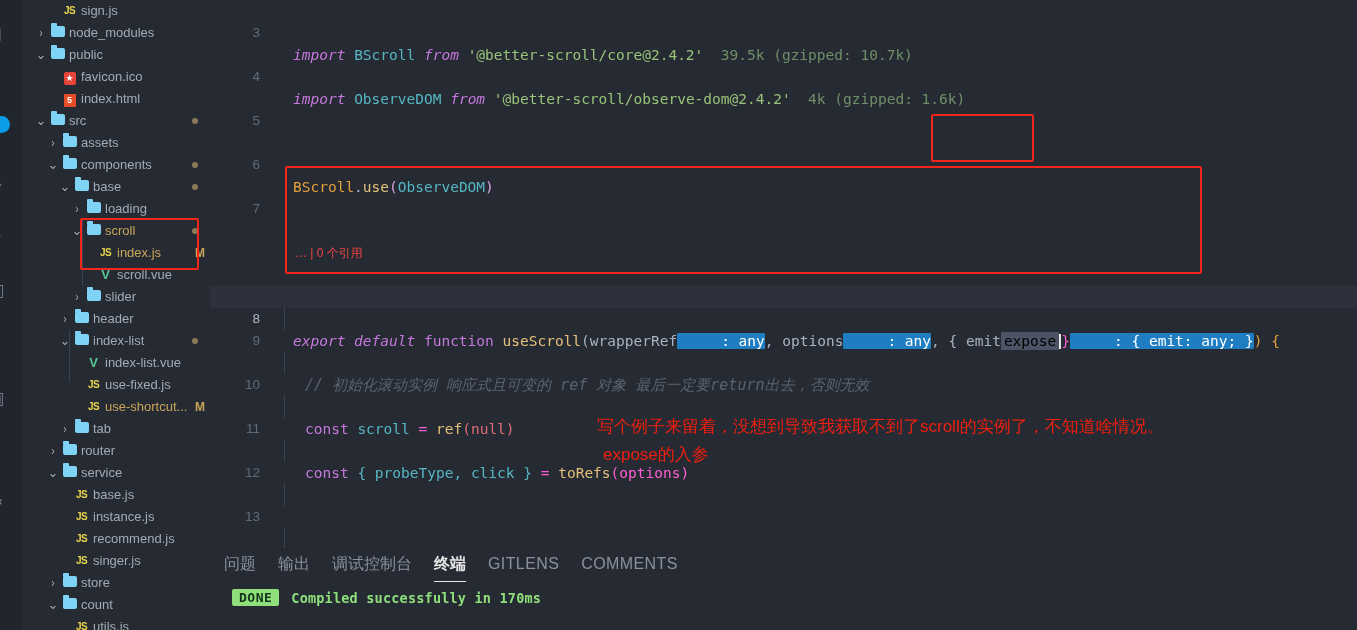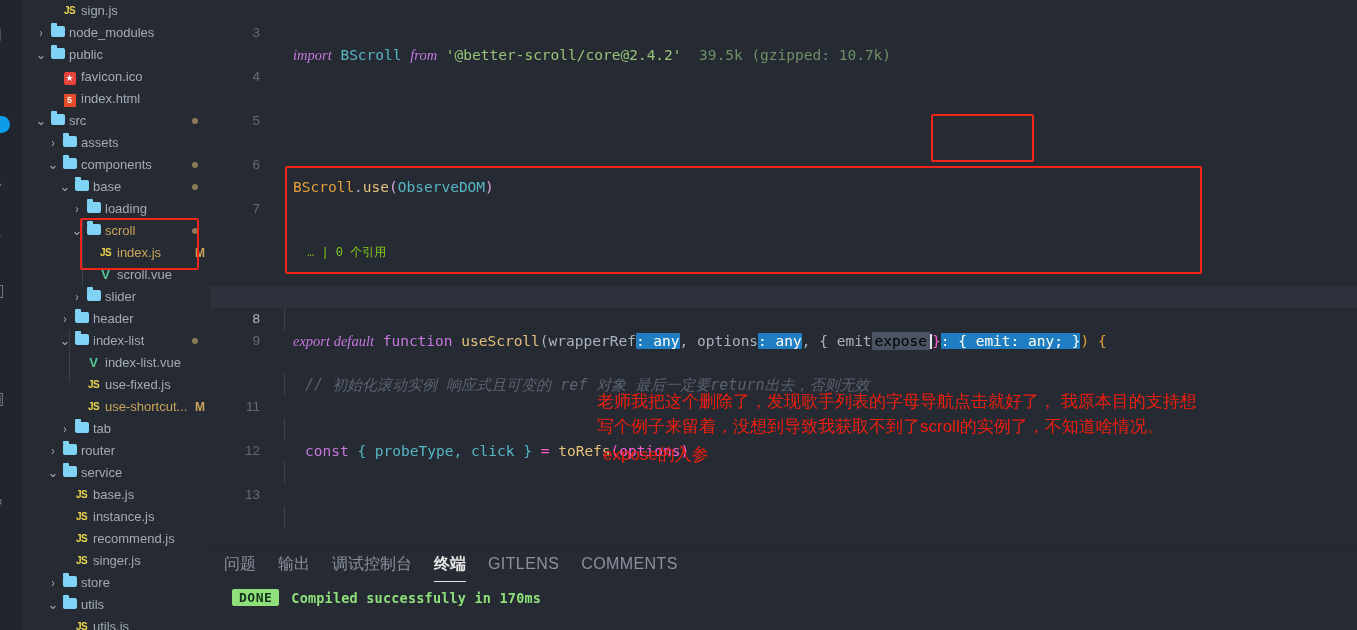--- a/index.html
+++ b/index.html
@@ -83,37 +83,37 @@
   .num{
     position:absolute;left:0;width:50px;text-align:right;color:#636b78;font-size:13.5px;
     font-family:"Liberation Sans","DejaVu Sans",sans-serif;
   }
   .code{position:absolute;left:83px;white-space:pre;}
   .guide{position:absolute;left:74px;top:0;height:22px;width:1px;background:#3b4250;}
   .curline{position:absolute;left:0;right:0;height:22px;background:#2c313c;}
   .curnum{color:#b5bcc8 !important;}
 
   
-  .t-kw{color:#c678dd;font-style:italic;font-family:Liberation Serif, serif;}
+  .t-kw{color:#c678dd;font-style:italic;}
   .t-kw2{color:#c678dd;}
   .t-var{color:#e06c75;}
   .t-str{color:#98c379;}
   .t-cmt{color:#5c6370;font-style:italic;}
   .t-cy{color:#56b6c2;}
   .t-or{color:#e5a03a;}
   .t-pa{color:#d9a3e0;}
   .t-wh{color:#abb2bf;}
   .t-yl{color:#e5c07b;}
   .t-pink{color:#ff5fd2;}
-  .sel{background:#1f7ec2;color:#fff;border-radius:1px;}
+  .sel{background:#1f7ec2;color:#fff;border-radius:1px;padding-left:44px;}
   .boxsel{background:#4c5364;}
   .caret{display:inline-block;width:2px;height:15px;background:#e6e6e6;vertical-align:-3px;}
   .codelens{
-    position:absolute;left:97px;color:#84cc16;font-size:12px;
-    font-family:Liberation Mono, monospace;
+    position:absolute;left:85px;color:#ef4444;font-size:12px;
+    font-family:Liberation Sans, sans-serif;
   }
 
   
   .redbox{position:absolute;border:2px solid #f3261b;border-radius:2px;pointer-events:none;}
   .redtext{
     position:absolute;color:#f01f0f;font-size:17px;line-height:25px;white-space:pre;
     font-family:"Liberation Sans","DejaVu Sans",sans-serif;
   }
 
   
@@ -300,21 +300,21 @@
           <span class="lbl">singer.js</span>
         </div>
         <div class="row" style="padding-left: 24px;">
           <span class="twisty">›</span>
           <span class="ficon"><span class="folder-glyph"></span></span>
           <span class="lbl">store</span>
         </div>
         <div class="row" style="padding-left: 24px;">
           <span class="twisty" style="font-size: 13px; transform: none;">⌄</span>
           <span class="ficon"><span class="folder-glyph"></span></span>
-          <span class="lbl">utils</span>
+          <span class="lbl">count</span>
         </div>
         <div class="row" style="padding-left: 36px;">
           <span class="twisty"></span>
           <span class="ficon js-glyph">JS</span>
           <span class="lbl">utils.js</span>
         </div>
       </div>
 
     <div class="redbox" style="left:58px;top:218px;width:115px;height:48px;"></div>
   </div>
@@ -323,20 +323,21 @@
 
     <div class="codearea">
 
       <div class="ln" style="top:0px;">
         <span class="num">3</span>
         <span class="code"><span class="t-kw">import</span> <span class="t-cy">BScroll</span> <span class="t-kw">from</span> <span class="t-str">'@better-scroll/core@2.4.2'</span>  <span class="t-cmt" style="font-style:normal;color:#6f8f68;">39.5k (gzipped: 10.7k)</span></span>
       </div>
 
       <div class="ln" style="top:22px;">
         <span class="num">4</span>
+        <span class="code"><span class="t-kw">import</span> <span class="t-cy">ObserveDOM</span> <span class="t-kw">from</span> <span class="t-str">'@better-scroll/observe-dom@2.4.2'</span>  <span style="color:#6f8f68;">4k (gzipped: 1.6k)</span></span>
       </div>
 
       <div class="ln" style="top:44px;">
         <span class="num">5</span>
       </div>
 
       <div class="ln" style="top:66px;">
         <span class="num">6</span>
         <span class="code"><span class="t-or">BScroll</span><span class="t-wh">.</span><span class="t-yl">use</span><span class="t-pa">(</span><span class="t-cy">ObserveDOM</span><span class="t-pa">)</span></span>
       </div>
@@ -354,20 +355,25 @@
         <span class="num curnum">8</span>
         <span class="code"><span class="t-kw">export default</span> <span class="t-kw2" style="color:#c678dd;">function</span> <span class="t-yl" style="color:#e5c07b;">useScroll</span><span class="t-wh">(wrapperRef</span><span class="sel">: any</span><span class="t-wh">, options</span><span class="sel">: any</span><span class="t-wh">, { emit</span><span class="boxsel" style="padding:1px 3px;">expose</span><span class="caret"></span><span class="t-pink">}</span><span class="sel">: { emit: any; }</span><span class="t-or">) {</span></span>
       </div>
 
       <div class="ln" style="top:154px;">
         <span class="num">9</span>
         <span class="guide"></span>
         <span class="code" style="left:95px;font-size:15px;"><span class="t-cmt">// 初始化滚动实例 响应式且可变的 ref 对象 最后一定要return出去，否则无效</span></span>
       </div>
 
+      <div class="ln" style="top:176px;">
+        <span class="num">10</span>
+        <span class="guide"></span>
+        <span class="code" style="left:95px;"><span class="t-kw2">const</span> <span class="t-cy">scroll</span><span class="t-pink"> = </span><span class="t-yl">ref</span><span class="t-var">(null)</span></span>
+      </div>
 
       <div class="ln" style="top:198px;">
         <span class="num">11</span>
         <span class="guide"></span>
         <span class="code" style="left:95px;"><span class="t-kw2">const</span> <span class="t-cy">{ probeType, click }</span><span class="t-pink"> = </span><span class="t-yl">toRefs</span><span class="t-pink">(options)</span></span>
       </div>
 
       <div class="ln" style="top:220px;">
         <span class="num">12</span>
         <span class="guide"></span>
@@ -381,21 +387,20 @@
 
       <div class="ln" style="top:264px;">
         
         <span class="guide"></span>
         
       </div>
 
       <div class="redbox" style="left:721px;top:114px;width:99px;height:44px;"></div>
       <div class="redbox" style="left:75px;top:166px;width:913px;height:104px;"></div>
 
-      <div class="redtext" style="left:387px;top:389px;">老师我把这个删除了，发现歌手列表的字母导航点击就好了， 我原本目的支持想</div>
       <div class="redtext" style="left:387px;top:414px;">写个例子来留着，没想到导致我获取不到了scroll的实例了，不知道啥情况。</div>
       <div class="redtext" style="left:393px;top:442px;">expose的入参</div>
     </div>
 
     <div class="panel">
       <div class="paneltabs" id="paneltabs">
           <span class="ptab">问题</span>
           <span class="ptab">输出</span>
           <span class="ptab">调试控制台</span>
           <span class="ptab active">终端</span>

